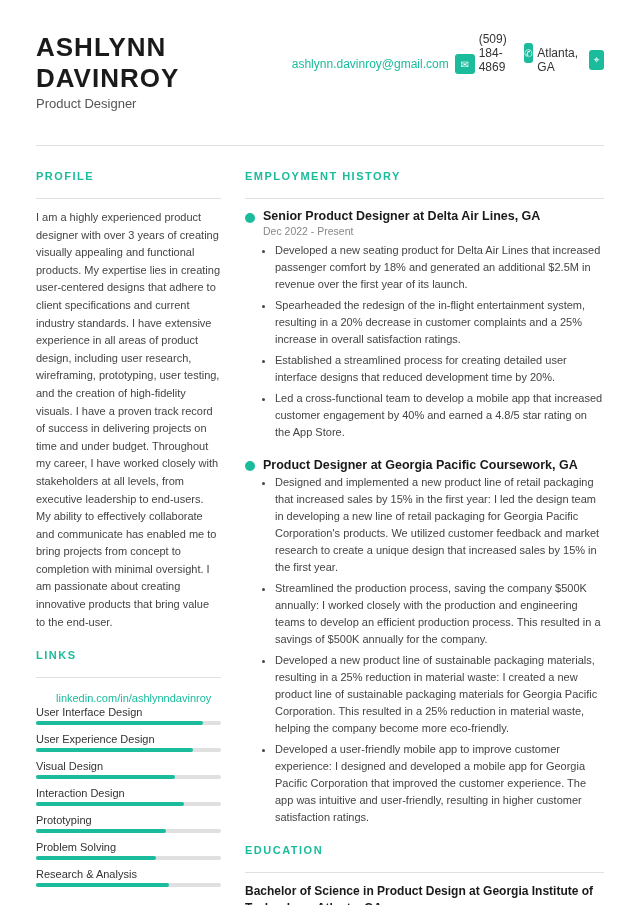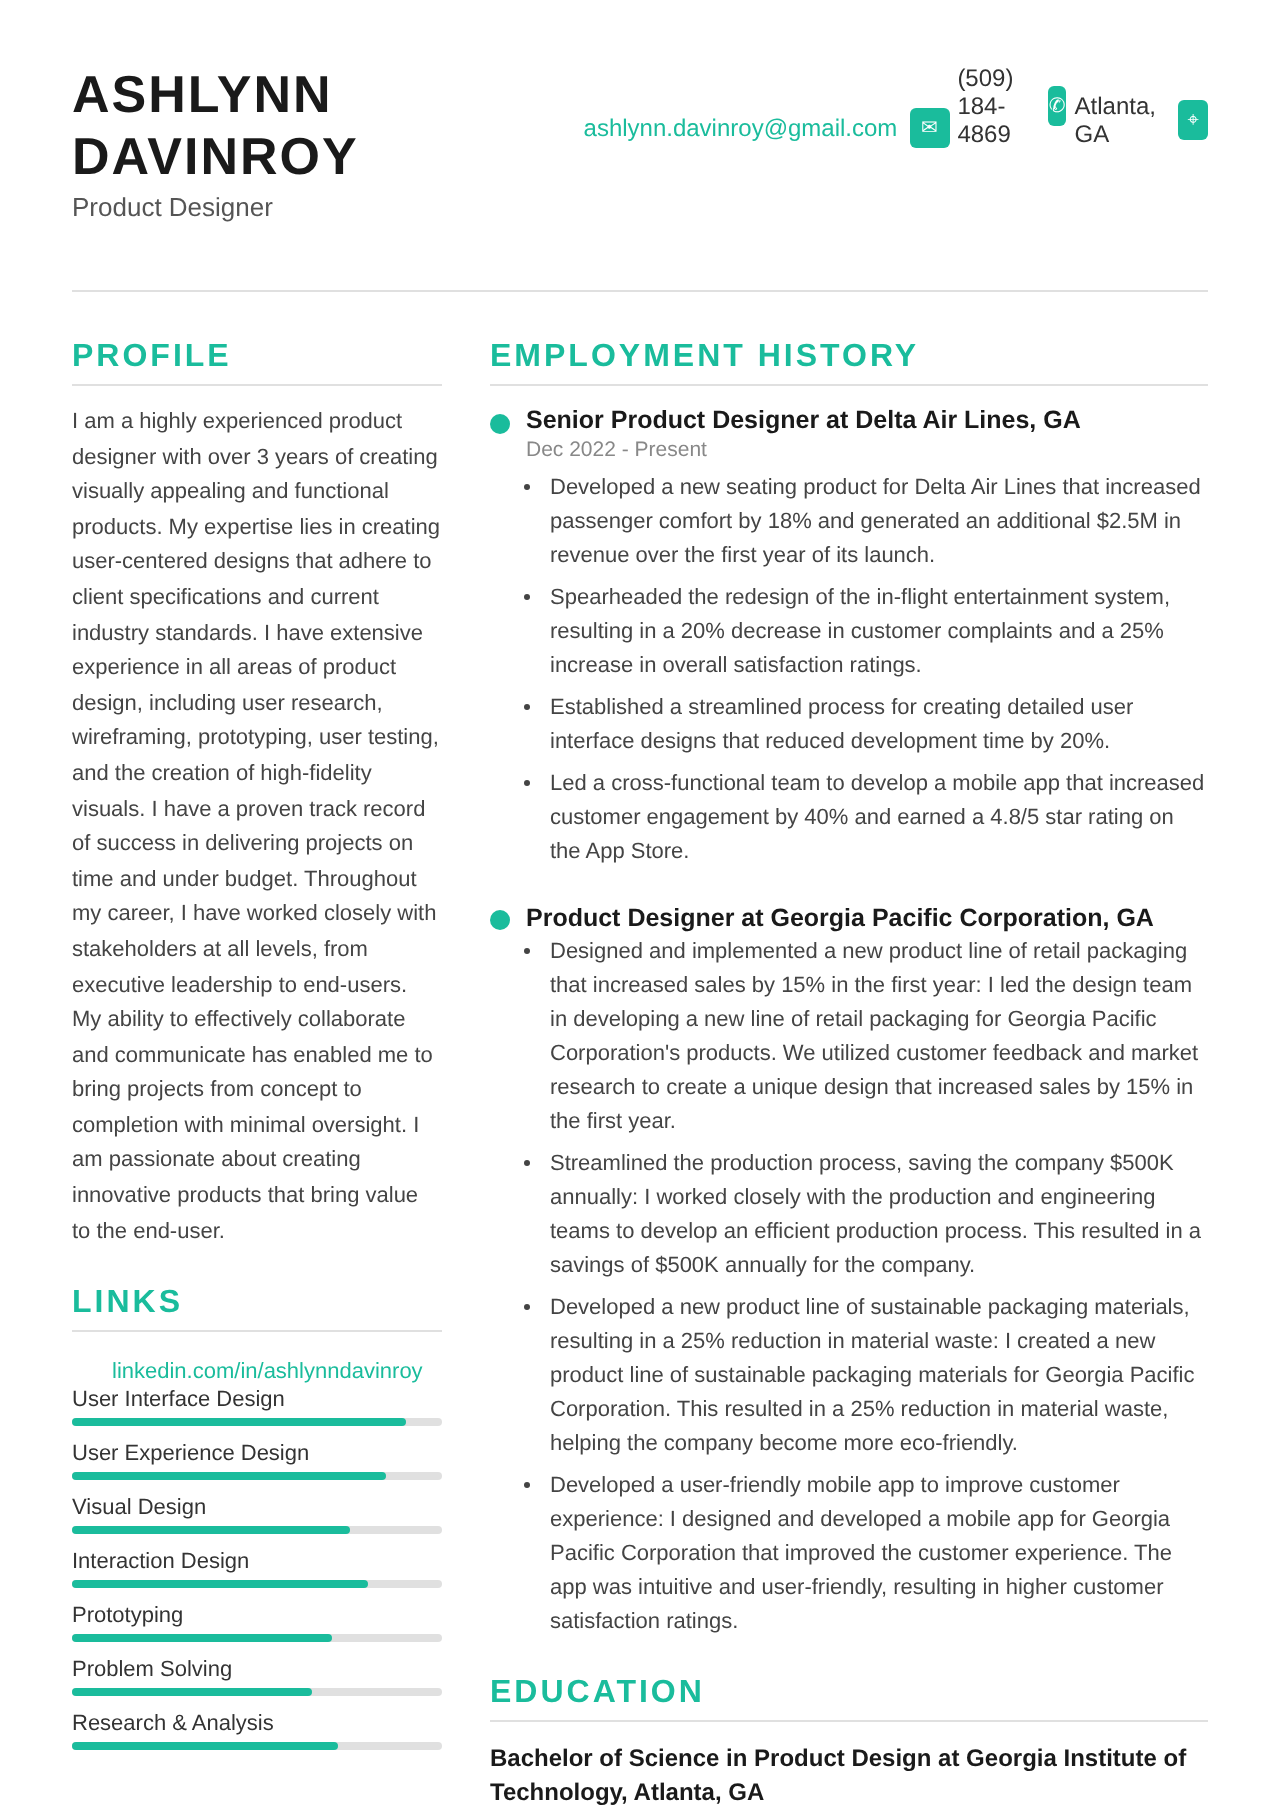--- a/index.html
+++ b/index.html
@@ -77,27 +77,27 @@
     .left-col {
       width: 185px;
       flex-shrink: 0;
     }
     
     .right-col {
       flex: 1;
     }
     
     .section-title {
-      font-size: 16px;
+      font-size: 11px;
       font-weight: 700;
       color: #1abc9c;
       letter-spacing: 1.5px;
       text-transform: uppercase;
       border-bottom: 1.5px solid #e0e0e0;
-      padding-bottom: 4px;
+      padding-bottom: 16px;
       margin-bottom: 10px;
       margin-top: 18px;
     }
     .left-col .section-title:first-child {
       margin-top: 0;
     }
     
     .profile-text {
       font-size: 11px;
       color: #444;
@@ -288,21 +288,21 @@
       <ul class="job-bullets">
               <li>Developed a new seating product for Delta Air Lines that increased passenger comfort by 18% and generated an additional $2.5M in revenue over the first year of its launch.</li>
               <li>Spearheaded the redesign of the in-flight entertainment system, resulting in a 20% decrease in customer complaints and a 25% increase in overall satisfaction ratings.</li>
               <li>Established a streamlined process for creating detailed user interface designs that reduced development time by 20%.</li>
               <li>Led a cross-functional team to develop a mobile app that increased customer engagement by 40% and earned a 4.8/5 star rating on the App Store.</li>
             </ul>
     </div>
           <div class="job-entry">
       <div class="job-title-line">
         <div class="job-dot"></div>
-        <div class="job-title">Product Designer at Georgia Pacific Corporation, GA</div>
+        <div class="job-title">Product Designer at Georgia Pacific Coursework, GA</div>
       </div>
       <ul class="job-bullets">
               <li>Designed and implemented a new product line of retail packaging that increased sales by 15% in the first year: I led the design team in developing a new line of retail packaging for Georgia Pacific Corporation's products. We utilized customer feedback and market research to create a unique design that increased sales by 15% in the first year.</li>
               <li>Streamlined the production process, saving the company $500K annually: I worked closely with the production and engineering teams to develop an efficient production process. This resulted in a savings of $500K annually for the company.</li>
               <li>Developed a new product line of sustainable packaging materials, resulting in a 25% reduction in material waste: I created a new product line of sustainable packaging materials for Georgia Pacific Corporation. This resulted in a 25% reduction in material waste, helping the company become more eco-friendly.</li>
               <li>Developed a user-friendly mobile app to improve customer experience: I designed and developed a mobile app for Georgia Pacific Corporation that improved the customer experience. The app was intuitive and user-friendly, resulting in higher customer satisfaction ratings.</li>
             </ul>
     </div>
         </div>
 

